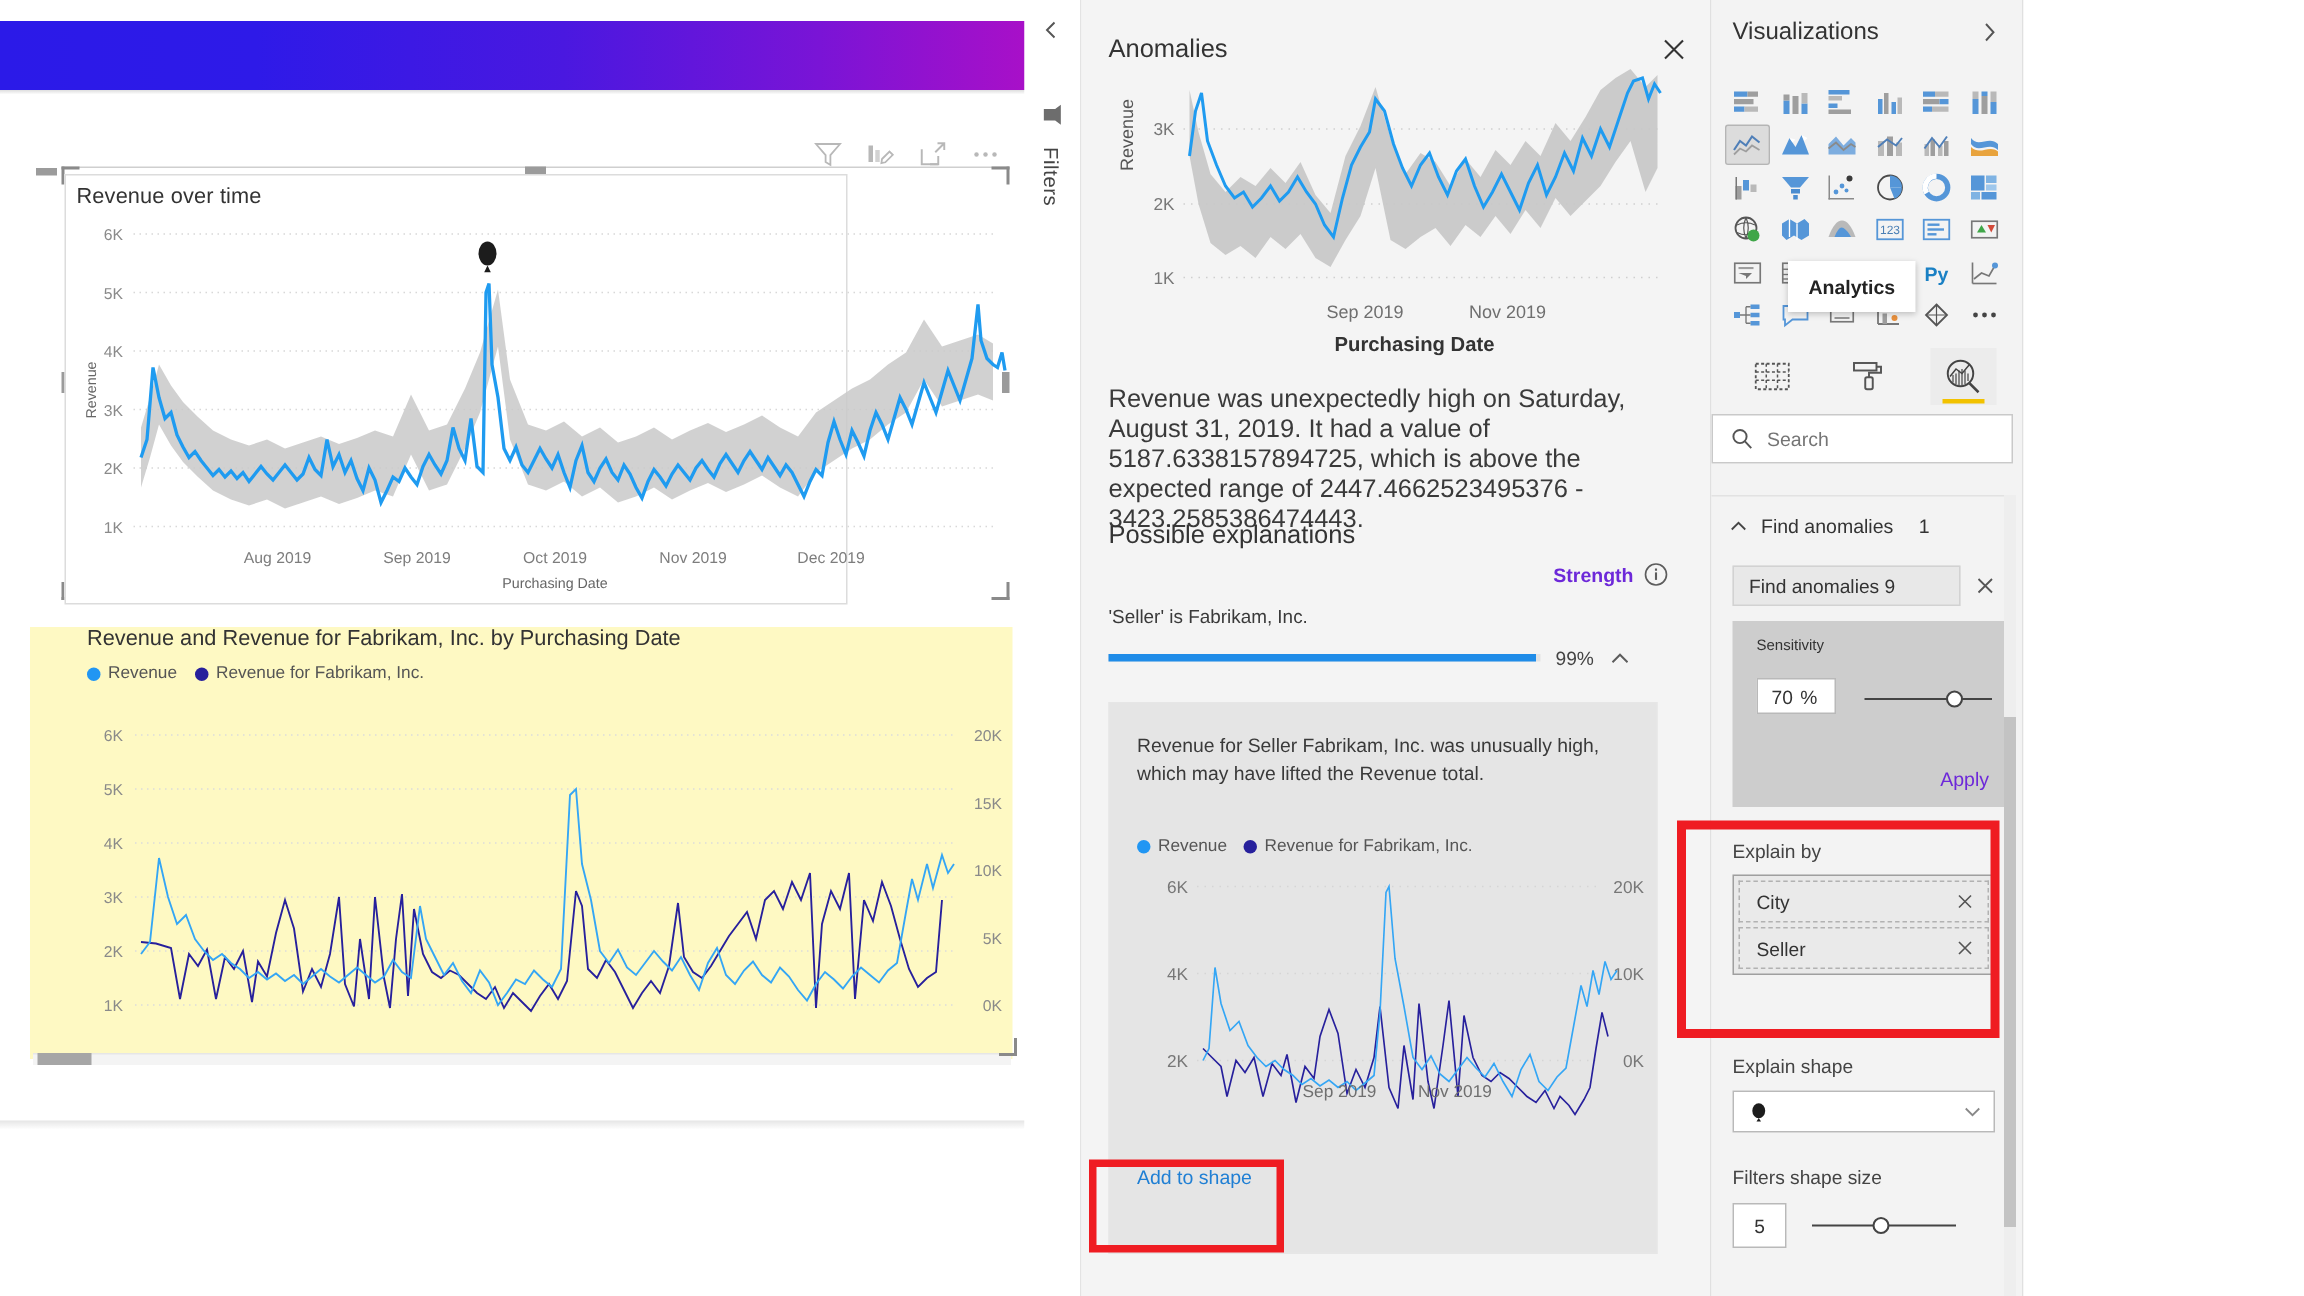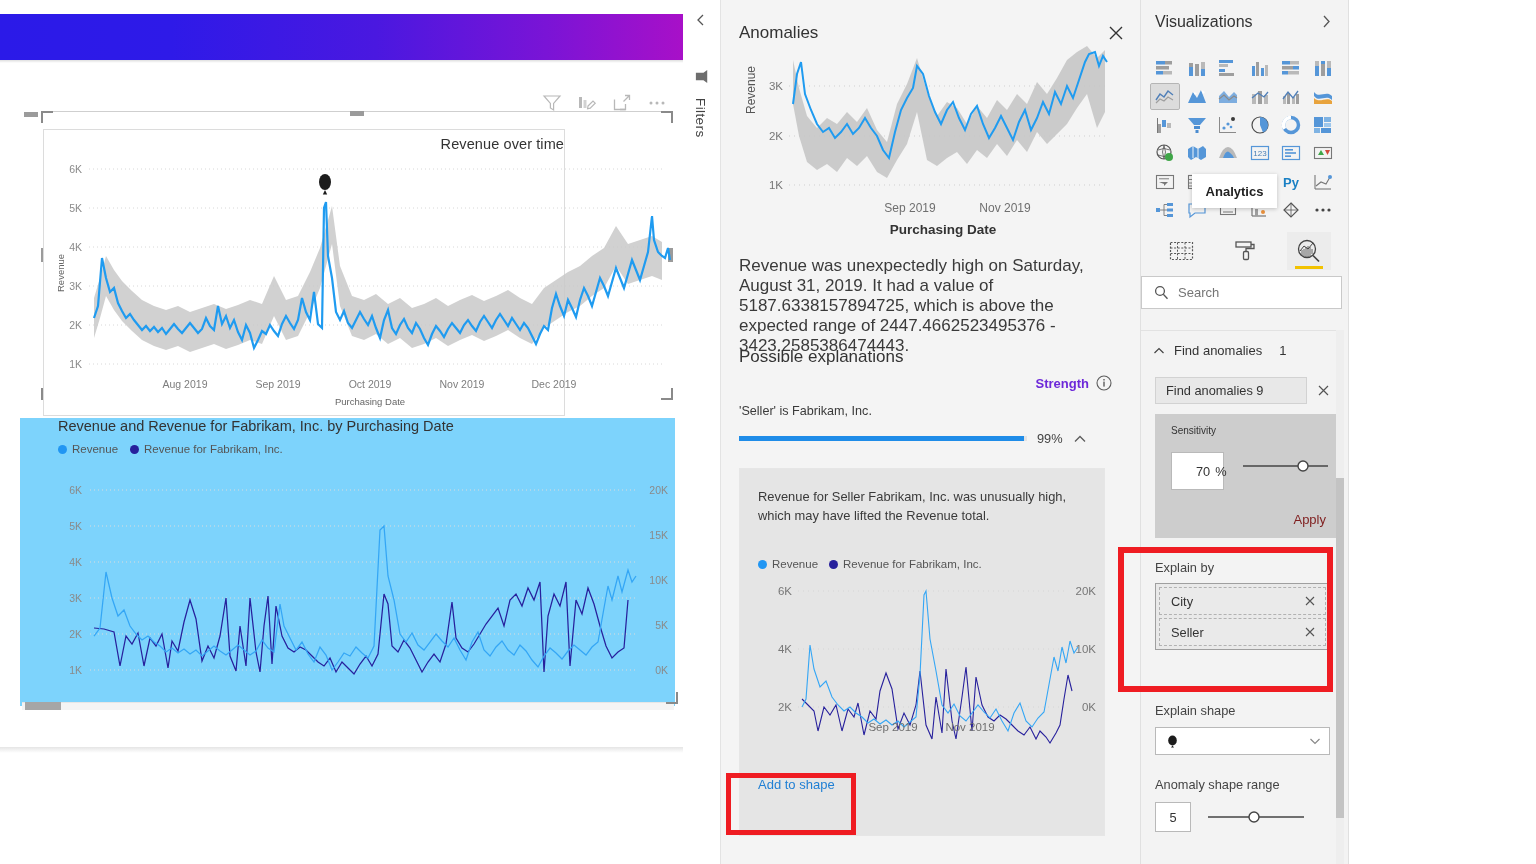--- a/index.html
+++ b/index.html
@@ -11,28 +11,28 @@
   #canvas-area { position:absolute; left:0; top:0; width:683px; height:864px; background:#ffffff; }
   #banner { position:absolute; left:0; top:14px; width:683px; height:46px;
     background:linear-gradient(90deg,#2b1ae8 0%,#2e1ae8 25%,#4a18e0 55%,#7a14d6 80%,#a810c8 100%); }
   #banner-shadow { position:absolute; left:0; top:60px; width:683px; height:3px;
     background:linear-gradient(180deg,rgba(0,0,0,.13),rgba(0,0,0,0)); }
 
   .vis-toolbar { position:absolute; right:16px; top:93px; display:flex; gap:15px; align-items:center; }
   .vis-toolbar .ti { width:20px; height:20px; opacity:.6; cursor:pointer; }
 
   
-  #chart1 { position:absolute; left:43px; top:129px; width:522px; height:287px;
-    background:#fff; border:1px solid #dcdcdc;text-align:right; }
+  #chart1 { position:absolute; left:43px; top:116px; width:522px; height:287px;
+    background:#fff; border:1px solid #dcdcdc; }
   .handle { position:absolute; background:#9b9b9b; }
   .hcorner { position:absolute; width:12px; height:12px; border:2px solid #8a8a8a; }
 
   .ch-title { font-size:14.5px; color:#333; padding:6px 0 0 7px; letter-spacing:.1px; }
 
-  #chart2 { position:absolute; left:20px; top:418px; width:655px; height:288px; background:#7dd3fc; }
+  #chart2 { position:absolute; left:20px; top:418px; width:655px; height:288px; background:#fef9c3; }
   .ch2-title { font-size:14.5px; color:#333; padding-left:38px; }
   .legend { display:flex; gap:12px; align-items:center; padding-left:38px; margin-top:9px; }
   .lg { display:flex; gap:5px; align-items:center; font-size:11.5px; color:#555; }
   .dot { width:9px; height:9px; border-radius:50%; display:inline-block; }
 
   #hscroll { position:absolute; left:22px; top:702px; width:652px; height:8px; }
   #hscroll .track { position:absolute; inset:0; background:#f4f4f4; border-top:1px solid #e6e6e6; }
   #hscroll .thumb { position:absolute; left:3px; top:0; width:36px; height:8px; background:#a6a6a6; }
 
   #canvas-bottom-edge { position:absolute; left:0; top:747px; width:683px; height:6px;
@@ -116,25 +116,25 @@
   #find-cnt { font-size:13px; color:#333; margin-left:8px; }
 
   #find-card { position:absolute; left:14px; top:377px; width:186px; }
   #find-row { display:flex; align-items:center; gap:10px; }
   #find-pill { width:152px; height:27px; background:#e8e8e8; border:1px solid #d2d2d2;
     display:flex; align-items:center; padding-left:10px; font-size:12.8px; color:#333; }
   #find-x { width:13px; height:13px; cursor:pointer; }
 
   #sens-box { position:absolute; left:14px; top:414px; width:186px; height:124px; background:#cdcdcd; }
   #sens-lbl { position:absolute; left:16px; top:11px; font-size:10px; color:#333; }
-  #sens-input { position:absolute; left:16px; top:38px; width:53px; height:38px; background:#fff;
-    border:1px solid #b9b9b9; display:flex; align-items:center; gap:5px; padding-left:24px;
+  #sens-input { position:absolute; left:16px; top:38px; width:53px; height:24px; background:#fff;
+    border:1px solid #b9b9b9; display:flex; align-items:center; gap:5px; padding-left:9px;
     font-size:12.8px; color:#333; }
   #sens-slider { position:absolute; left:86px; top:45px; width:89px; height:14px; }
-  #apply-btn { position:absolute; right:15px; bottom:11px; font-size:13px; color:#7f1d1d; cursor:pointer; }
+  #apply-btn { position:absolute; right:15px; bottom:11px; font-size:13px; color:#6d28d9; cursor:pointer; }
 
   #explain-sec { position:absolute; left:14px; top:560px; width:186px; }
   #explain-lbl { font-size:12.8px; color:#444; }
   #explain-box { margin-top:8px; width:175px; border:1px solid #9f9f9f; background:#e9e9e9; padding:3px; }
   .field-pill { height:28px; border:1px dashed #b2b2b2; display:flex; align-items:center;
     justify-content:space-between; padding:0 9px 0 11px; font-size:12.8px; color:#333;
     background:#eaeaea; cursor:pointer; }
   .field-pill + .field-pill { margin-top:3px; }
   .pill-x { width:12px; height:12px; }
   #red-box-explain { position:absolute; left:1118px; top:547px; width:215px; height:145px;
@@ -780,21 +780,21 @@
           <ellipse cx="5.5" cy="5.5" rx="4.3" ry="5" fill="#1c1c1c"></ellipse>
           <path d="M5.5,10.4 L4,12.6 L7,12.6 Z" fill="#1c1c1c"></path>
         </svg>
         <svg id="shape-caret" viewBox="0 0 12 12">
           <path d="M1.5 4L6 8.5 10.5 4" fill="none" stroke="#888" stroke-width="1.2"></path>
         </svg>
       </div>
     </div>
 
     <div id="size-sec">
-      <div id="size-lbl">Anomaly shape range</div>
+      <div id="size-lbl">Filters shape size</div>
       <div id="size-row">
         <div id="size-input">5</div>
         <svg id="size-slider" viewBox="0 0 100 14">
           <line x1="2" y1="7" x2="98" y2="7" stroke="#444" stroke-width="1.4"></line>
           <circle cx="48" cy="7" r="5" fill="#fff" stroke="#444" stroke-width="1.4"></circle>
         </svg>
       </div>
     </div>
 
     <div id="viz-scroll-track"></div>

